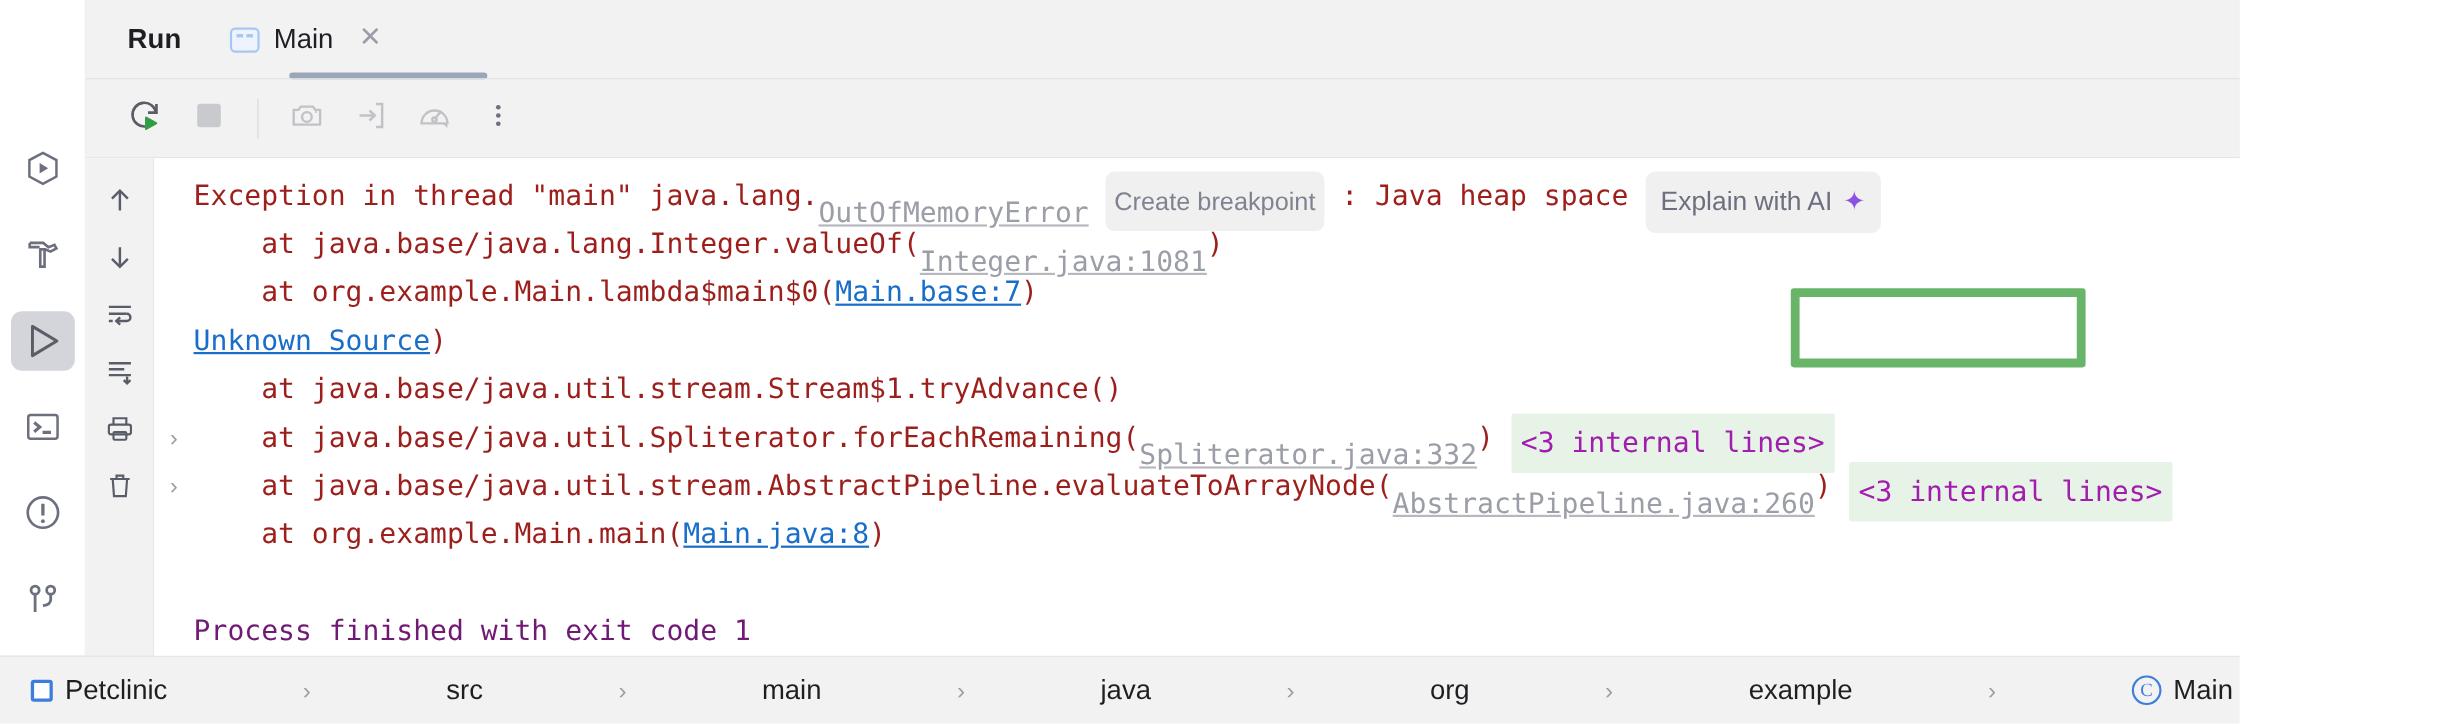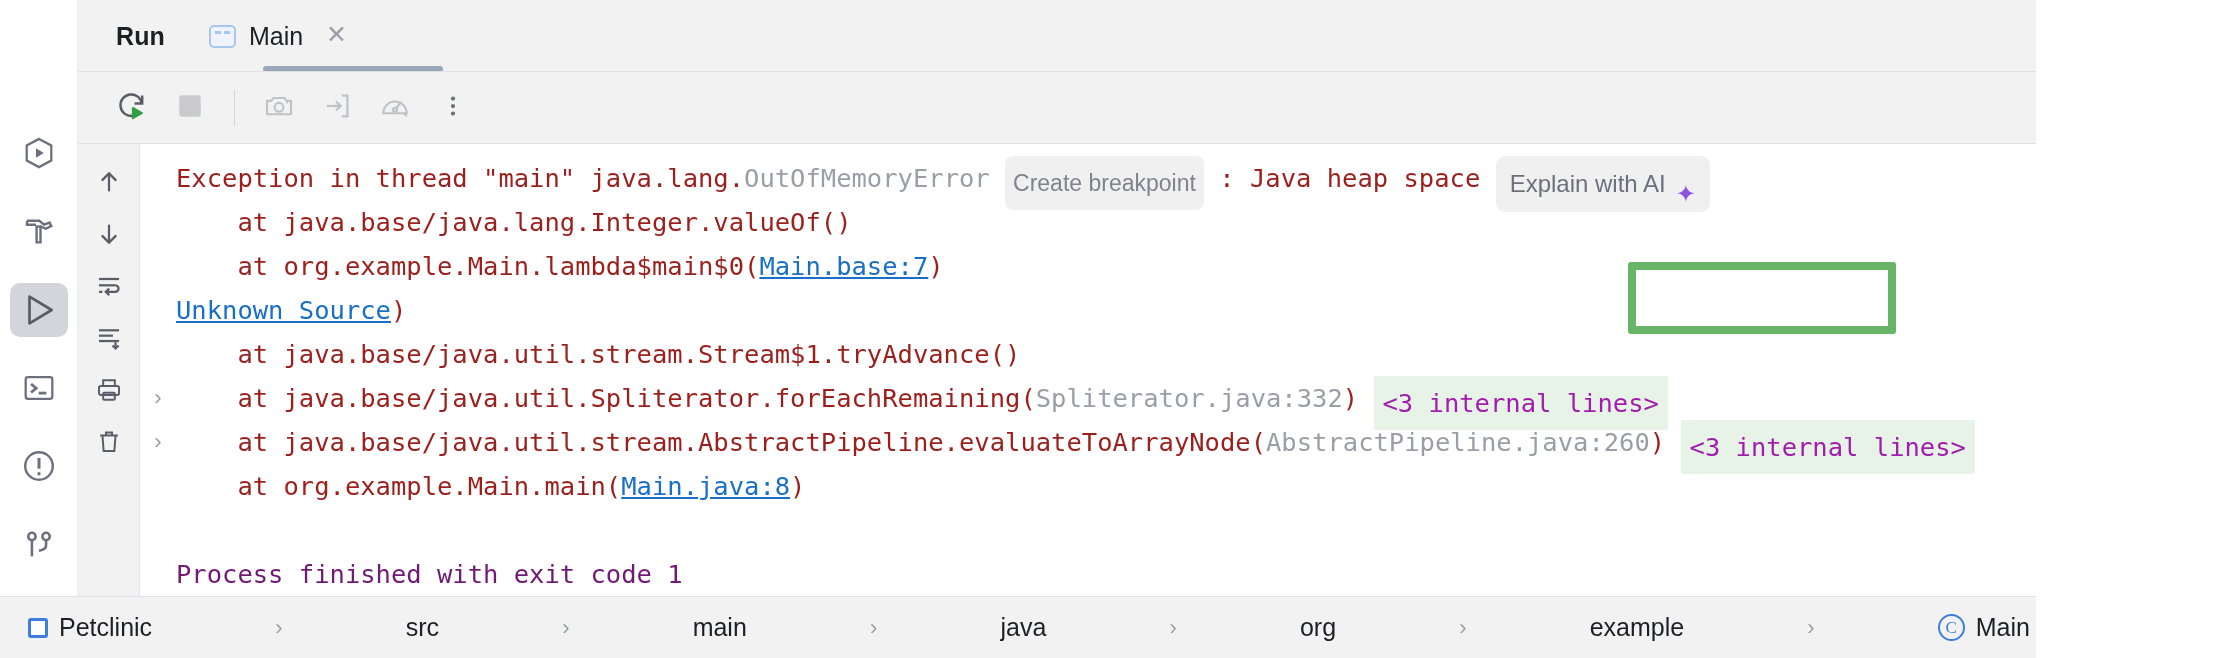--- a/index.html
+++ b/index.html
@@ -176,21 +176,23 @@
     text-align: center;
     color: #9b9ea6;
     font-family: "Liberation Sans", sans-serif;
     font-size: 22px;
     line-height: 44px;
   }
   .ctext { white-space: pre; }
   .c-exc   { color: #9c1f1c; }
   .c-link-lib {
     color: #9b9ea6;
+    text-decoration: underline;
     text-decoration-color: #b6b8be;
+    margin-top: 16px;
   }
   .c-link-prj {
     color: #186ec9;
     text-decoration: underline;
     text-decoration-color: #186ec9;
   }
   .c-pill {
     color: #7f8390;
     background: #f0f0f0;
     border-radius: 8px;
@@ -203,21 +205,21 @@
     background: #e8f3e7;
     padding: 5px 9px;
     border-radius: 2px;
   }
   .c-exit { color: #701a75; }
   .c-colon { color: #9c1f1c; }
 
   
   .ai-chip {
     display: inline-flex;
-    align-items: flex-end;
+    align-items: center;
     gap: 10px;
     background: #f0f0f0;
     border-radius: 9px;
     padding: 6px 14px;
     font-family: "Liberation Sans", sans-serif;
     font-size: 24px;
     color: #6c707e;
   }
   .ai-spark { color: #8c52e0; font-size: 24px; line-height: 1; }
 
@@ -462,21 +464,21 @@
 
         <div class="console">
 
           <div class="cline">
             <span class="fold-gutter"></span>
             <span class="ctext c-exc">Exception in thread "main" java.lang.</span><span class="ctext c-link-lib">OutOfMemoryError</span><span class="ctext"> </span><span class="c-pill">Create breakpoint</span><span class="ctext c-colon"> <span>:</span> </span><span class="ctext c-exc">Java heap space</span><span class="ctext"> </span><span class="ai-chip"><span>Explain with AI</span><span class="ai-spark">✦</span></span>
           </div>
 
           <div class="cline">
             <span class="fold-gutter"></span>
-            <span class="ctext c-exc">    at java.base/java.lang.Integer.valueOf(</span><span class="ctext c-exc">)</span>
+            <span class="ctext c-exc">    at java.base/java.lang.Integer.valueOf(</span><span class="ctext c-link-lib">Integer.java:1081</span><span class="ctext c-exc">)</span>
           </div>
 
           <div class="cline">
             <span class="fold-gutter"></span>
             <span class="ctext c-exc">    at org.example.Main.lambda$main$0(</span><span class="ctext c-link-prj">Main.base:7</span><span class="ctext c-exc">)</span>
           </div>
 
           <div class="cline">
             <span class="fold-gutter"></span>
             <span class="ctext c-link-prj">Unknown Source</span><span class="ctext c-exc">)</span>

